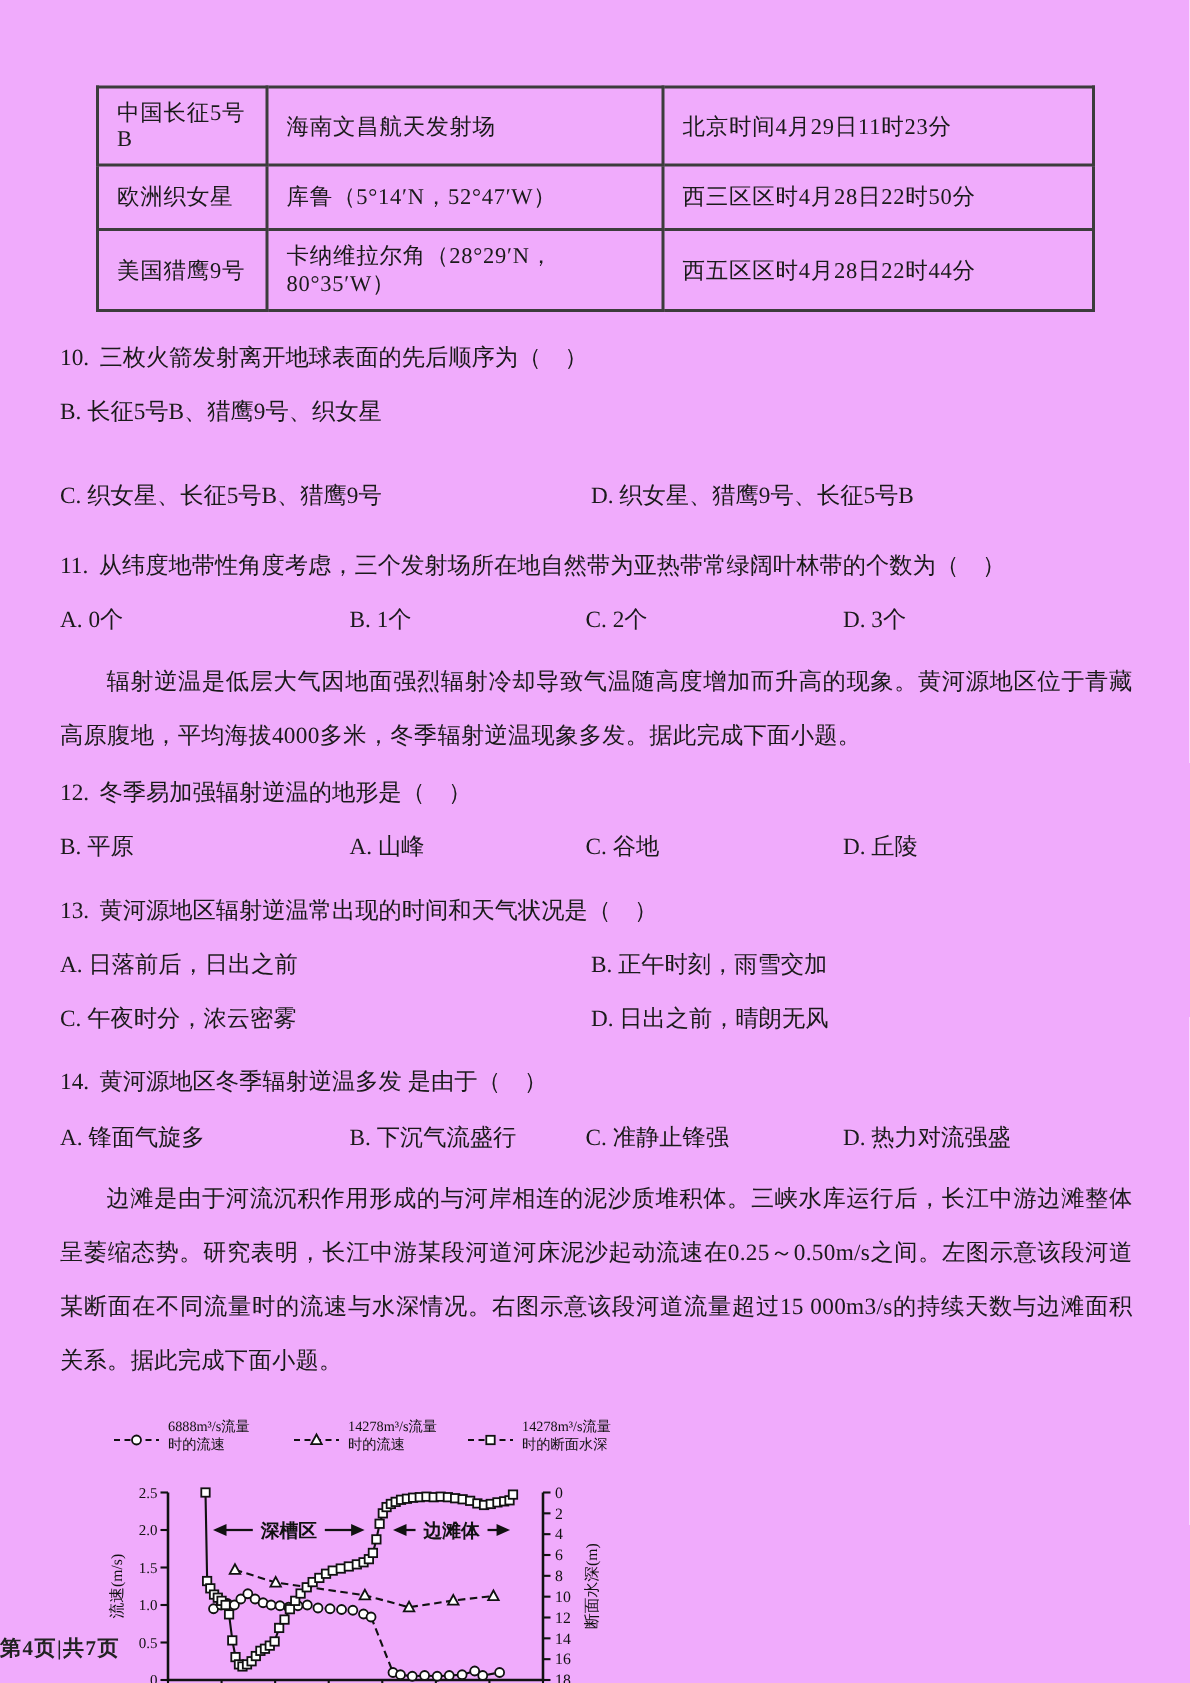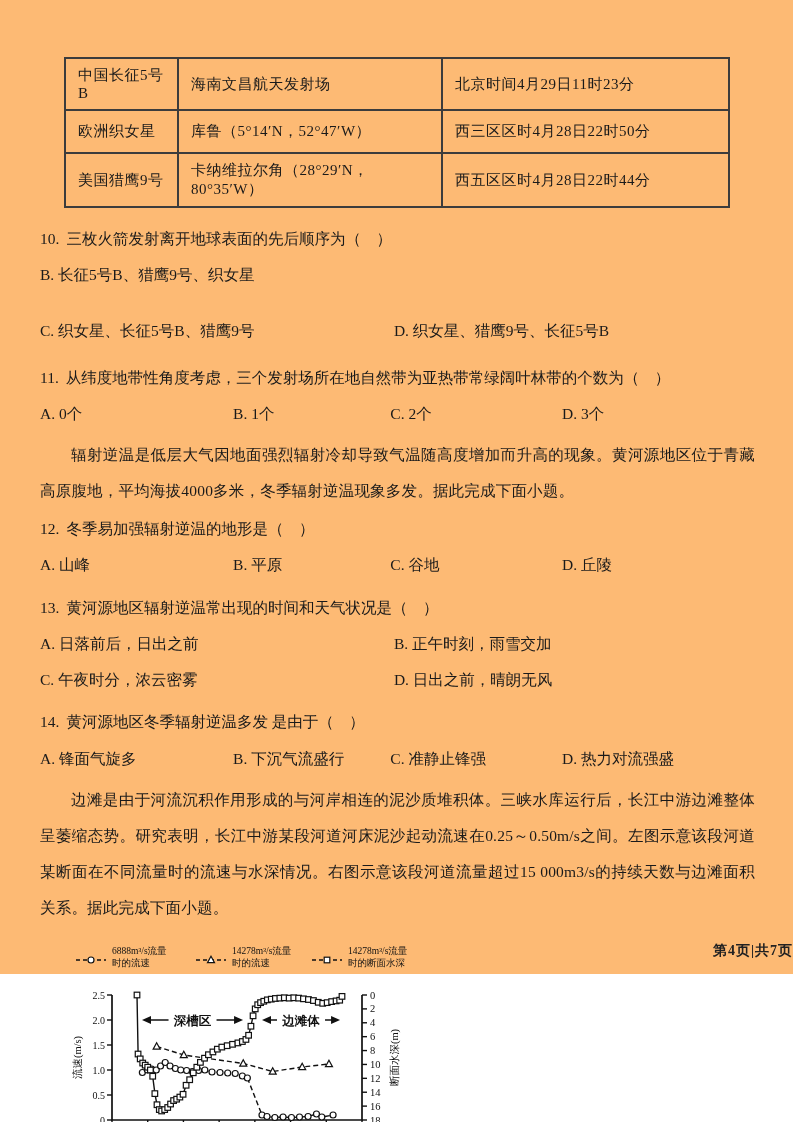--- a/index.html
+++ b/index.html
@@ -4,21 +4,21 @@
 <style>
   html,body{margin:0;padding:0;background:#ffffff;}
   body{
     width:793px;height:1122px;
     font-family:"Liberation Serif","DejaVu Serif",serif;
     color:#1a1a1a;
     font-size:15.5px;
     position:relative;
     overflow:hidden;
   }
-  .page{position:relative;width:793px;height:974px;background:#fdba74;}
+  .page{position:relative;width:793px;height:1122px;background:#f0abfc;}
   .content{padding:57px 38px 0 40px;}
 
   
   table.launch{
     border-collapse:collapse;
     margin-left:24px;
     width:664px;
     table-layout:fixed;
   }
   table.launch td{
@@ -46,21 +46,21 @@
     letter-spacing:0.2px;
   }
 
   .chart{margin:14px 0 0 22px;}
   .chart svg{display:block;}
 
   .footer{
     position:absolute;
     left:0;right:0;
     bottom:14px;
-    text-align:right;
+    text-align:left;
     font-size:14px;
     font-weight:600;
     letter-spacing:1px;
     color:#222;
   }
 </style>
 </head>
 <body>
 
 <div class="page">
@@ -111,22 +111,22 @@
       <span class="opt">C. 2个</span>
       <span class="opt">D. 3个</span>
     </div>
 
     <p class="para">辐射逆温是低层大气因地面强烈辐射冷却导致气温随高度增加而升高的现象。黄河源地区位于青藏高原腹地，平均海拔4000多米，冬季辐射逆温现象多发。据此完成下面小题。</p>
 
     <div class="q-title" style="margin-top:8px">
       <span class="qnum">12.</span><span>冬季易加强辐射逆温的地形是（　）</span>
     </div>
     <div class="opt-row opts4">
+      <span class="opt">B. 平原</span>
       <span class="opt">A. 山峰</span>
-      <span class="opt">B. 平原</span>
       <span class="opt">C. 谷地</span>
       <span class="opt">D. 丘陵</span>
     </div>
 
     <div class="q-title">
       <span class="qnum">13.</span><span>黄河源地区辐射逆温常出现的时间和天气状况是（　）</span>
     </div>
     <div class="opt-row opts2">
       <span class="opt">A. 日落前后，日出之前</span>
       <span class="opt">B. 正午时刻，雨雪交加</span>

